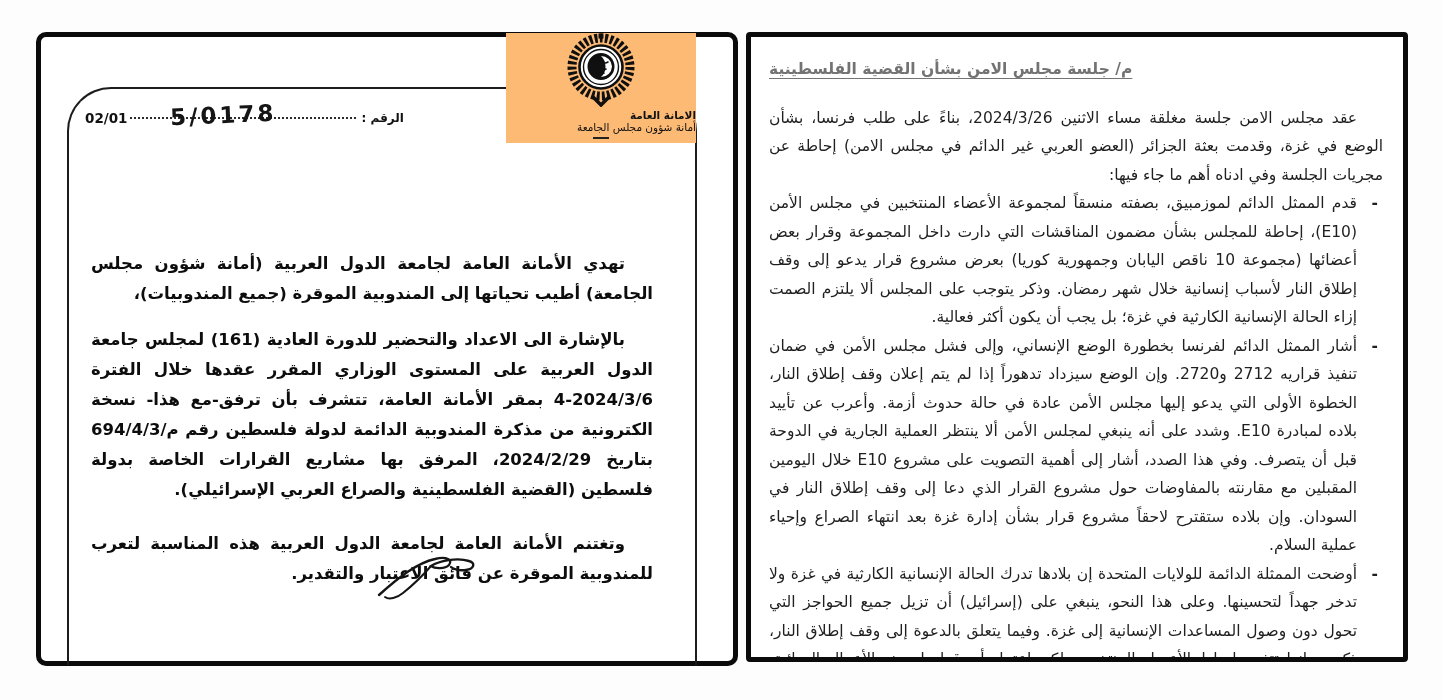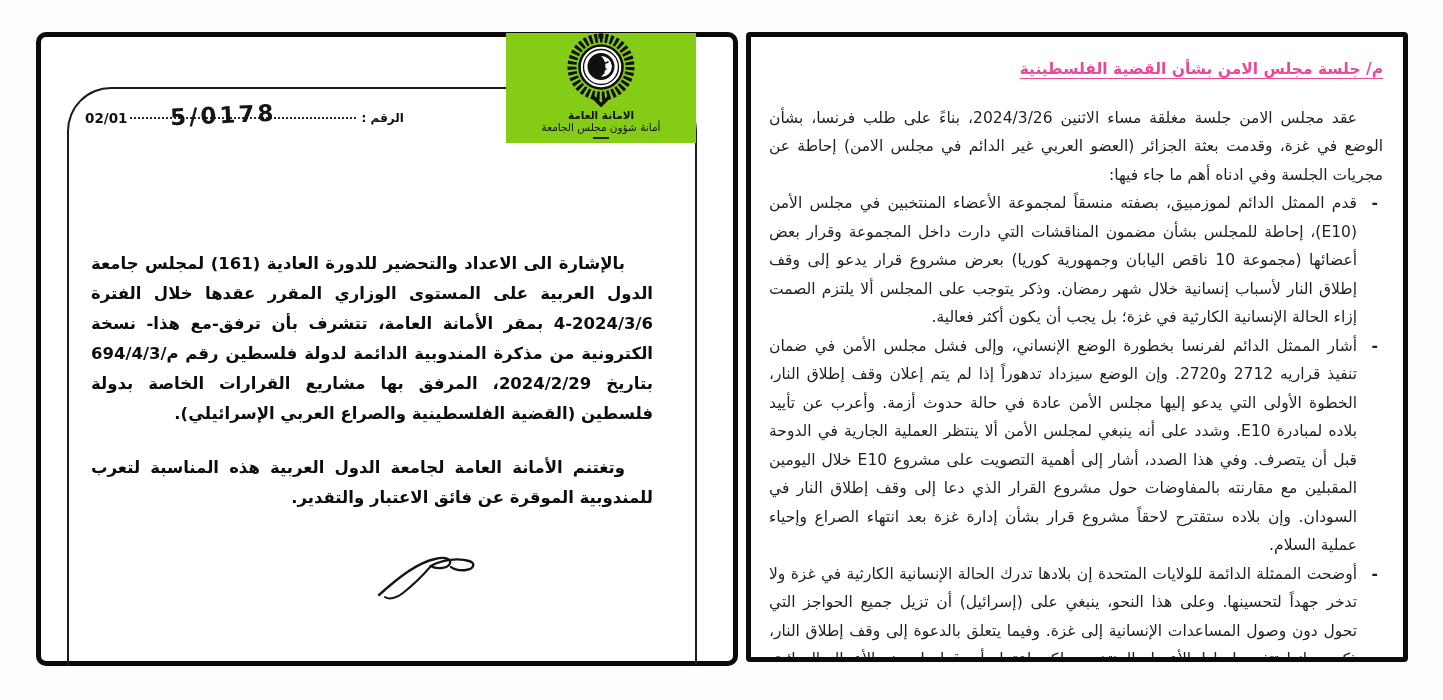--- a/index.html
+++ b/index.html
@@ -20,22 +20,22 @@
     left:746px;top:32px;width:662px;height:630px;border-radius:4px;overflow:hidden;
   }
 
   
   .inner-frame{
     position:absolute;left:26px;right:36px;top:50px;bottom:-4px;
     border:2px solid #1c1c1c;border-bottom:none;
     border-radius:44px 44px 0 0;
   }
   .letterhead{
-    position:absolute;top:-4px;left:465px;width:190px;text-align:center;
-    background:#84cc16;padding-bottom:4px;z-index:3;
+    position:absolute;top:-4px;left:465px;width:190px;
+    background:#fdba74;padding-bottom:4px;z-index:3;
   }
   .emblem{display:block;margin:0 auto;}
   .letterhead-org{font-size:10.5px;font-weight:bold;color:#111;margin-top:2px;direction:rtl;}
   .letterhead-dept{font-size:10.5px;font-weight:normal;color:#111;direction:rtl;}
   .letterhead-rule{width:16px;border-top:2px solid #222;margin:4px auto 0;}
 
   .ref-line{
     position:absolute;top:64px;left:44px;z-index:4;
     direction:rtl;display:flex;align-items:center;gap:8px;
     font-weight:bold;color:#111;
@@ -63,21 +63,21 @@
   .letter-paragraph{margin-bottom:24px !important;}
 
   .signature{position:absolute;left:332px;top:506px;z-index:5;}
 
   
   .rp-content{
     position:absolute;inset:0;padding:14px 20px 0 18px;
     direction:rtl;font-size:15.5px;line-height:28.5px;color:#1f1f1f;
   }
   .rp-title{
-    text-align:right;font-weight:bold;font-size:15.5px;color:#ec4899;
+    text-align:left;font-weight:bold;font-size:15.5px;color:#737373;
     text-decoration:underline;text-underline-offset:4px;
     margin:4px 0 20px;
   }
   .rp-intro{text-align:justify;text-indent:26px;margin:0;}
   .rp-bullet{position:relative;padding-right:26px;text-align:justify;}
   .rp-bullet-marker{position:absolute;right:5px;top:0;font-weight:bold;}
 </style>
 </head>
 <body>
 
@@ -110,20 +110,21 @@
   <div class="ref-line">
     <span class="ref-label">الرقم :</span>
     <span class="stamp-zone">
       <span class="stamp-dots"></span>
       <span class="stamp-number">5/0178</span>
     </span>
     <span class="ref-code">02/01</span>
   </div>
 
   <div class="letter-body">
+    <p class="letter-salutation">تهدي الأمانة العامة لجامعة الدول العربية (أمانة شؤون مجلس الجامعة) أطيب تحياتها إلى المندوبية الموقرة (جميع المندوبيات)،</p>
     <p class="letter-paragraph">بالإشارة الى الاعداد والتحضير للدورة العادية (161) لمجلس جامعة الدول العربية على المستوى الوزاري المقرر عقدها خلال الفترة 2024/3/6-4 بمقر الأمانة العامة، تتشرف بأن ترفق-مع هذا- نسخة الكترونية من مذكرة المندوبية الدائمة لدولة فلسطين رقم م/694/4/3 بتاريخ 2024/2/29، المرفق بها مشاريع القرارات الخاصة بدولة فلسطين (القضية الفلسطينية والصراع العربي الإسرائيلي).</p>
     <p class="letter-closing">وتغتنم الأمانة العامة لجامعة الدول العربية هذه المناسبة لتعرب للمندوبية الموقرة عن فائق الاعتبار والتقدير.</p>
   </div>
 
   <div class="signature">
     <svg width="120" height="62" viewBox="0 0 120 62">
       <path d="M6 52 C26 34, 44 20, 62 16 C74 13, 80 17, 76 22 C72 26, 62 26, 58 23
                C66 18, 84 14, 96 18 C103 20, 101 26, 93 27 C86 28, 80 26, 78 24" fill="none" stroke="#151515" stroke-width="2.4" stroke-linecap="round"></path>
       <path d="M58 23 C52 30, 40 42, 30 50 C24 55, 16 57, 12 54" fill="none" stroke="#151515" stroke-width="2" stroke-linecap="round"></path>
     </svg>

